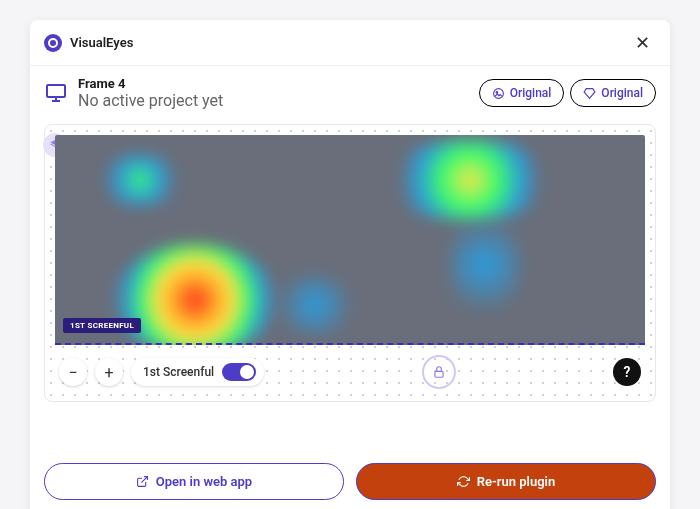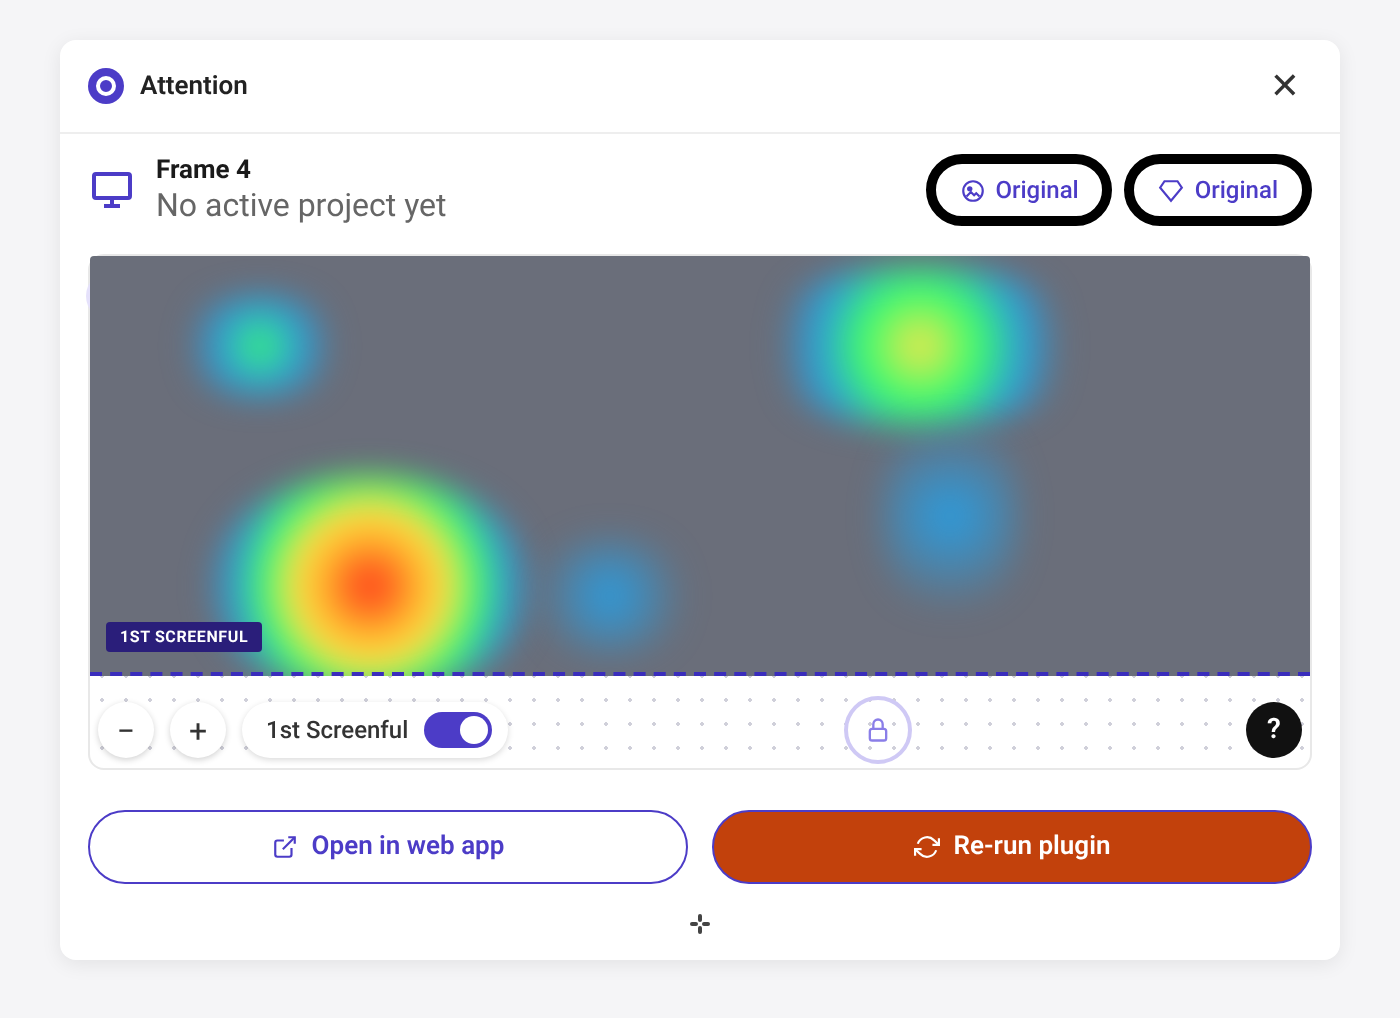--- a/index.html
+++ b/index.html
@@ -9,53 +9,53 @@
 .logo { width: 18px; height: 18px; border-radius: 50%; background: #4c3cc7; display: flex; align-items: center; justify-content: center; margin-right: 8px; }
 .logo-inner { width: 10px; height: 10px; border-radius: 50%; border: 2px solid #fff; }
 .app-title { font-size: 13px; font-weight: 600; color: #222; flex: 1; }
 .close { font-size: 18px; color: #333; cursor: pointer; padding: 2px 6px; }
 .toolbar { display: flex; align-items: center; padding: 10px 14px; }
 .frame-icon { width: 24px; height: 24px; display: flex; align-items:center; justify-content:center; color:#4c3cc7; margin-right:10px; }
 .frame-info { flex: 1; }
 .frame-title { font-size: 13px; font-weight: 700; color: #1a1a1a; }
 .frame-sub { font-size: 16px; color: #666; }
 .tabs { display: flex; gap: 6px; }
-.tab { display: flex; align-items: center; gap: 5px; padding: 6px 12px; border-radius: 18px; font-size: 12px; font-weight: 500; cursor: pointer; color: #4c3cc7; background: #fff; border: 5px solid #000000; }
+.tab { display: flex; align-items: center; gap: 5px; padding: 6px 12px; border-radius: 18px; font-size: 12px; font-weight: 500; cursor: pointer; color: #4c3cc7; background: #fff; border: 1px solid #000000; }
 .tab.active { background: #4c3cc7; color: #fff; border-color: #4c3cc7; }
 .tab svg { width: 13px; height: 13px; }
-.canvas-wrap { margin: 4px 14px 10px; border: 1px solid #e8e8e8; border-radius: 8px; background-image: radial-gradient(#d0d0da 1px, transparent 1px); background-size: 12px 12px; position: relative; }
+.canvas-wrap { margin: 4px 14px 10px; border: 1px solid #e8e8e8; border-radius: 8px; padding: 10px; background-image: radial-gradient(#d0d0da 1px, transparent 1px); background-size: 12px 12px; position: relative; }
 .side-badge { position:absolute; left:-2px; top:8px; width:24px; height:24px; border-radius:50%; background:#e5e1fb; display:flex; align-items:center; justify-content:center; }
 .side-badge svg{width:12px;height:12px;color:#8a7ee8;}
 .heatmap { width: 100%; height: 210px; background: #6a6e7a; position: relative; overflow: hidden; border-radius: 2px; }
 .blob { position: absolute; border-radius: 50%; filter: blur(8px); }
 .screenful-tag { position: absolute; left: 8px; bottom: 12px; background: #2a1e7a; color: #fff; font-size: 8px; font-weight: 700; padding: 3px 7px; border-radius: 2px; letter-spacing: 0.3px; }
 .dash { border-top: 2px dashed #3a2dbc; margin-top:-2px; position:relative; z-index:1; }
 .controls { display: flex; align-items: center; gap: 8px; padding: 10px 4px 2px; }
 .round { width: 28px; height: 28px; border-radius: 50%; background: #fff; box-shadow: 0 1px 3px rgba(0,0,0,0.18); display: flex; align-items: center; justify-content: center; cursor: pointer; font-size: 16px; color: #333; font-weight: 400; }
 .pill { display: flex; align-items: center; gap: 8px; background: #fff; box-shadow: 0 1px 3px rgba(0,0,0,0.15); border-radius: 18px; padding: 5px 8px 5px 12px; font-size: 12px; color: #333; font-weight:500; }
 .toggle { width: 34px; height: 18px; background: #4c3cc7; border-radius: 10px; position: relative; cursor: pointer; }
 .toggle::after { content: ''; position: absolute; right: 2px; top: 2px; width: 14px; height: 14px; background: #fff; border-radius: 50%; }
 .lock { width: 34px; height: 34px; border-radius: 50%; border: 2px solid #cfc9f5; display: flex; align-items: center; justify-content: center; margin: 0 auto; cursor: pointer; color:#8a7ee8; }
 .help { width: 28px; height: 28px; border-radius: 50%; background: #111; color: #fff; display: flex; align-items: center; justify-content: center; font-size: 14px; font-weight: 600; cursor: pointer; margin-left: auto; }
 .actions { display: flex; gap: 12px; padding: 10px 14px; }
-.btn { flex: 1; padding: 10px; border-radius: 22px; font-size: 13px; font-weight: 600; display: flex; align-items: center; justify-content: center; gap: 7px; cursor: pointer; }
+.btn { flex: 1; padding: 10px; border-radius: 22px; font-size: 13px; font-weight: 600; display: flex; align-items: center; justify-content: center; gap: 7px; cursor: pointer; margin-top: 41px; }
 .btn-outline { border: 1.5px solid #4c3cc7; color: #4c3cc7; background: #fff; }
 .btn-solid { background: #c2410c; color: #fff; border: 1.5px solid #4c3cc7; }
 .footer { text-align: center; padding: 4px 0 12px; font-size: 12px; color: #444; display:flex; align-items:center; justify-content:center; gap:6px; }
 .controls-mid { flex:1; display:flex; justify-content:center; }
 </style>
 </head>
 <body>
 
 <div class="panel">
   <div class="header">
     <div class="logo">
         <div class="logo-inner"></div>
       </div>
-    <div class="app-title">Attention</div>
+    <div class="app-title">VisualEyes</div>
     <div class="close">✕</div>
   </div>
 
   <div class="toolbar">
     <div class="frame-icon">
       <svg viewBox="0 0 24 24" fill="none" stroke="currentColor" stroke-width="2">
           <rect x="3" y="4" width="18" height="12" rx="1"></rect>
           <line x1="8" y1="20" x2="16" y2="20"></line>
           <line x1="12" y1="16" x2="12" y2="20"></line>
         </svg>

